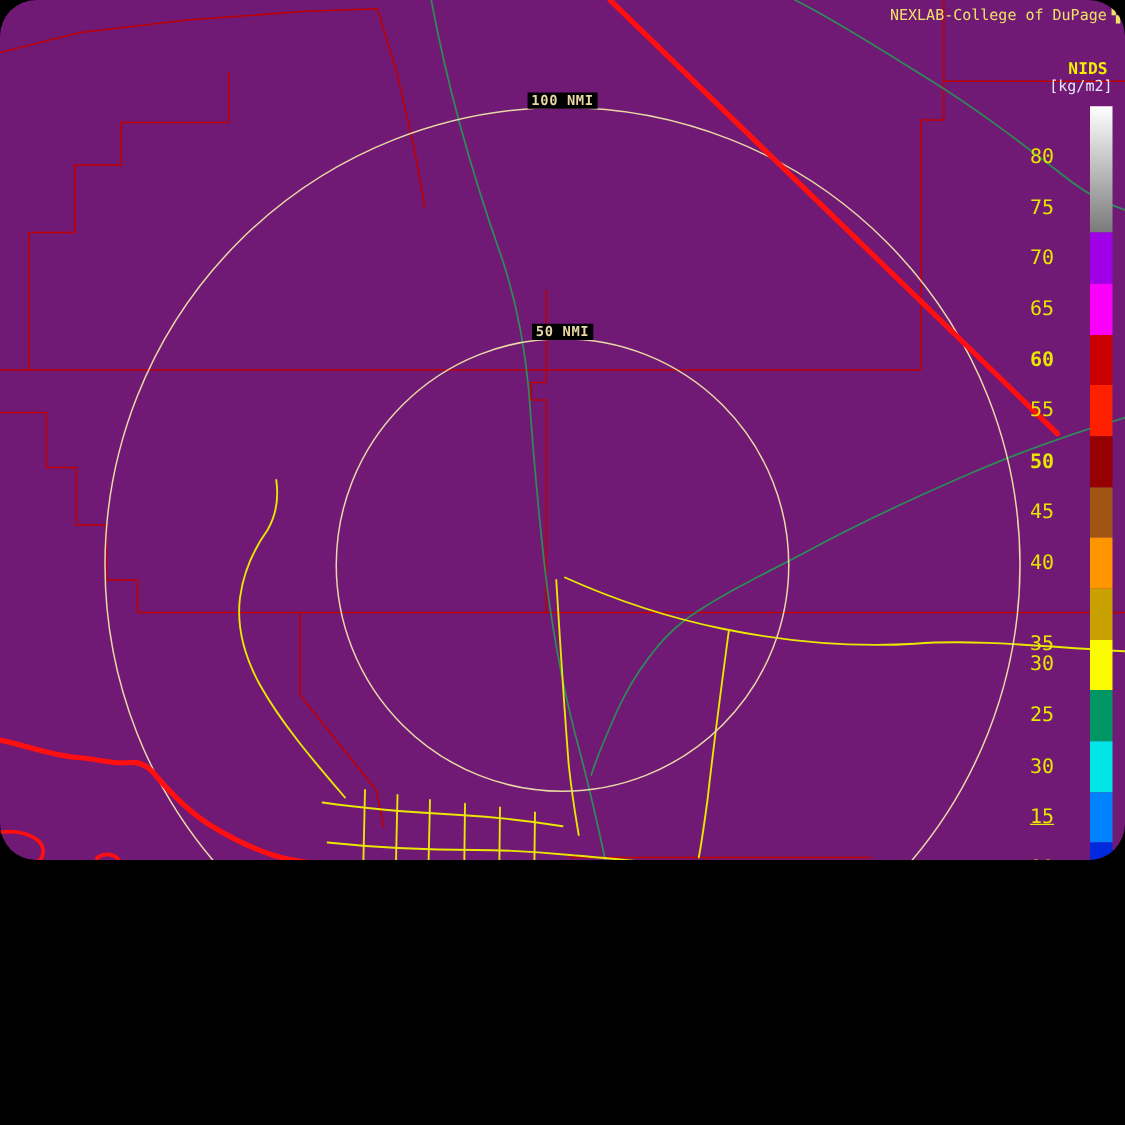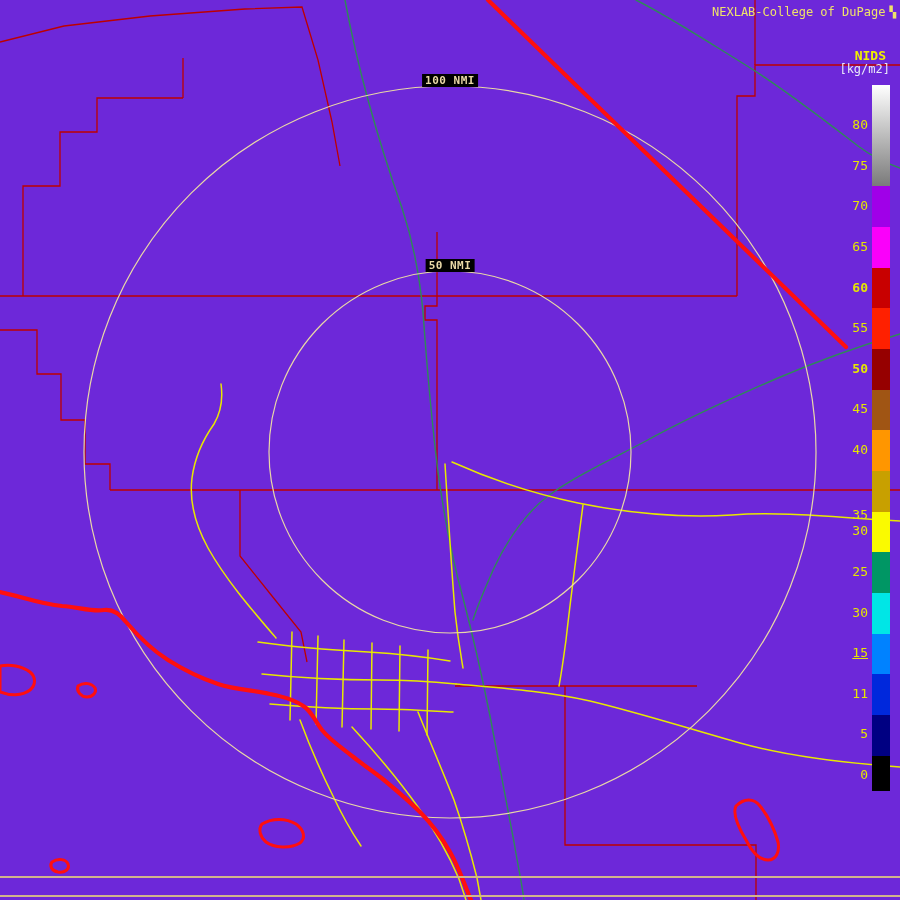--- a/index.html
+++ b/index.html
@@ -1,32 +1,32 @@
 <!DOCTYPE html>
 <html><head>
 <meta charset="utf-8">
 <style>
   html,body { margin:0; padding:0; background:#000; }
   .screen {
-    position:relative; width:900px; height:900px; background:#6d28d9;
-    overflow:hidden; font-family:"DejaVu Sans Mono", monospace;
+    position:relative; width:900px; height:688px; background:#701a75;
+    overflow:hidden; font-family:"DejaVu Sans Mono", monospace;border-radius:29px;
   }
   #map-svg { position:absolute; left:0; top:0; }
   .brand {
     position:absolute; top:5px; right:4px; font-size:12px;
     display:flex; align-items:center; gap:4px; white-space:nowrap;
   }
   .brand .logo { font-size:11px; }
   .nids { position:absolute; top:48px; right:14px; font-size:13px; font-weight:bold; }
   .units { position:absolute; top:62px; right:10px; font-size:12px; }
   #colorbar { position:absolute; left:872px; top:85px; width:18px; }
   .cbar-seg { width:100%; }
   .cbar-label {
-    position:absolute; right:32px; width:30px; text-align:right;
-    font-size:13px; line-height:14px;
+    position:absolute; right:46px; width:30px; text-align:left;
+    font-size:16px; line-height:14px;
   }
   .ring-label {
     position:absolute; transform:translateX(-50%); font-size:11px;
     font-weight:bold; letter-spacing:0.5px; background:#000; padding:0 3px;
     white-space:nowrap;
   }
   .footer-line { position:absolute; left:0; width:900px; height:2px; }
   #rule-top { top:876px; }
   #rule-bottom { top:895px; }
   .caption {

